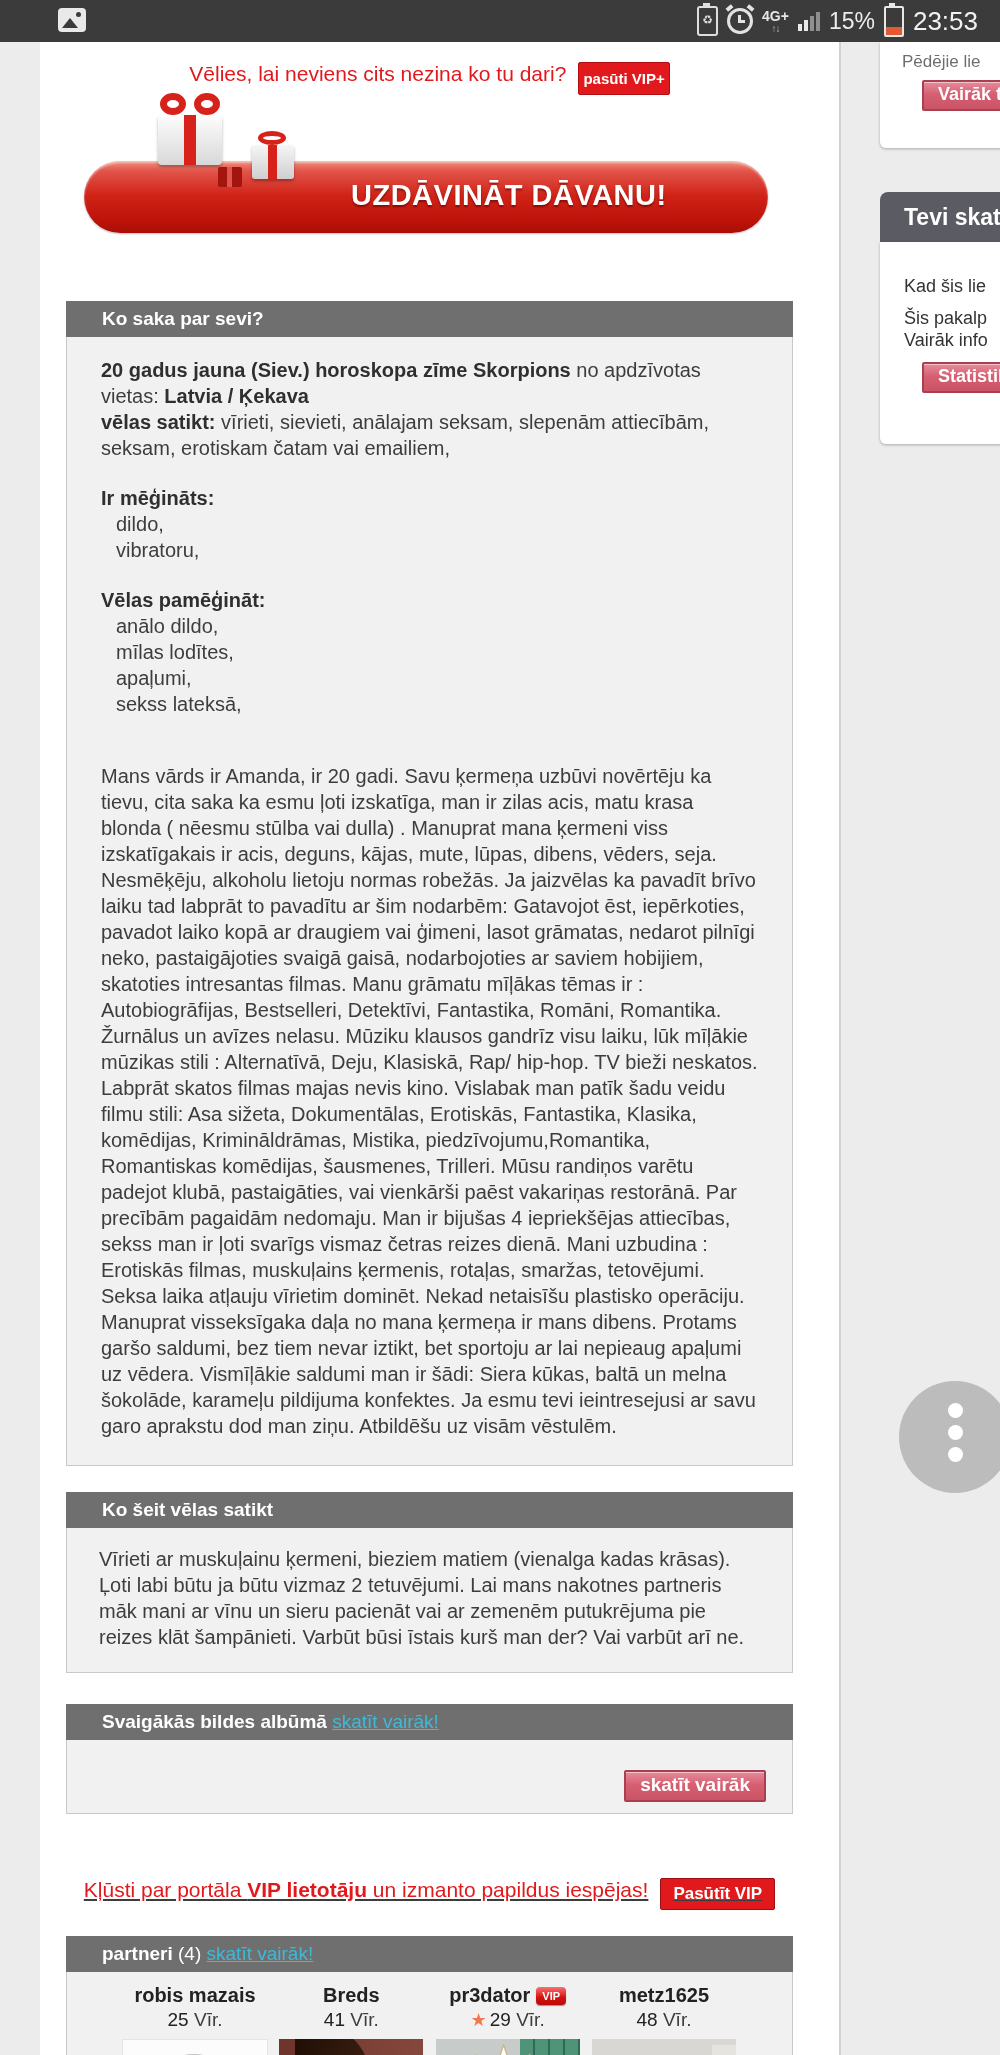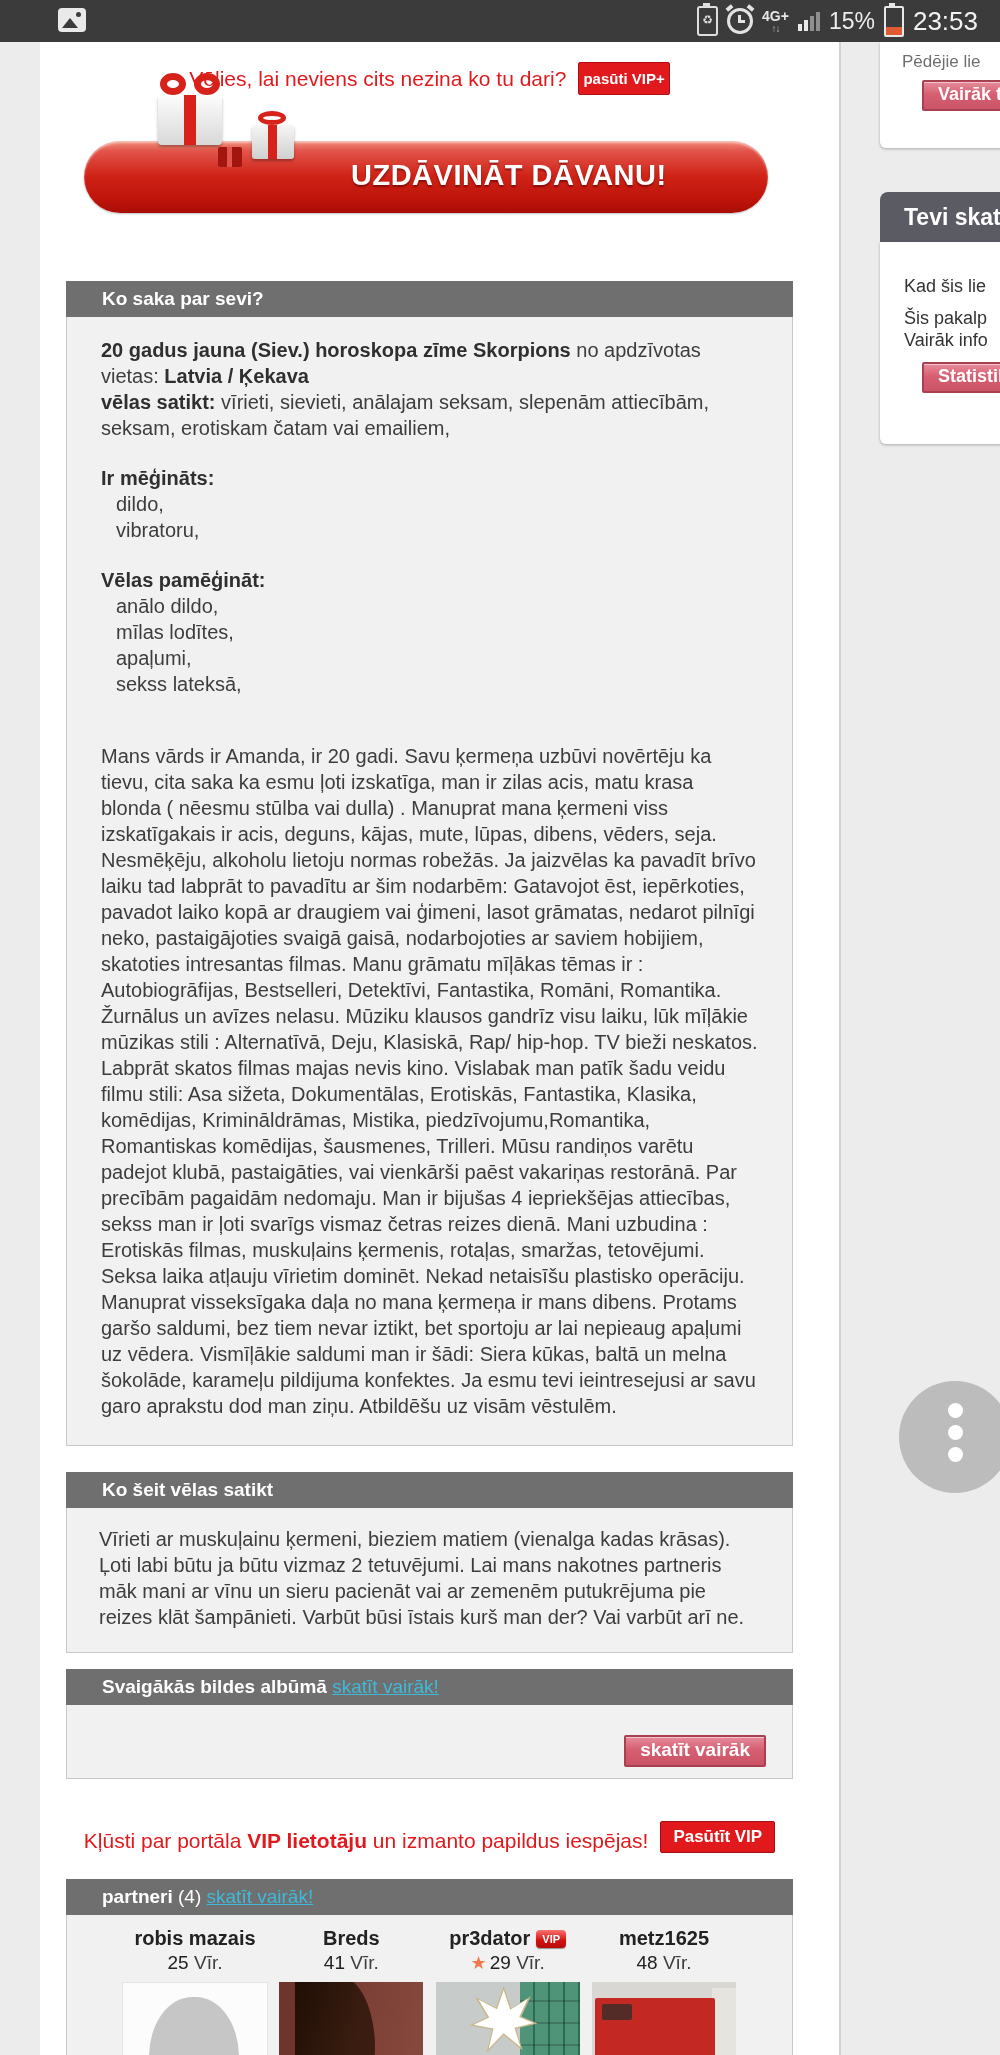--- a/index.html
+++ b/index.html
@@ -30,25 +30,25 @@
   .sb-signal i:nth-child(3),.sb-signal i:nth-child(4){background:#8f8f8f;}
   .sb-pct{color:#ededed;font-size:23px;}
   .sb-batt{width:16px;height:27px;border:2px solid #e8e8e8;border-radius:2px;position:relative;background:#3b3b3b;}
   .sb-batt:before{content:"";position:absolute;left:3px;top:-5px;width:6px;height:3px;background:#e8e8e8;}
   .sb-batt .lvl{position:absolute;left:0;bottom:0;width:100%;height:8px;background:#e05b33;}
   .sb-time{color:#f2f2f2;font-size:26px;}
   
   .main-col{position:absolute;left:40px;top:42px;width:799px;height:2013px;background:#ffffff;border-right:2px solid #d2d2d2;}
   .content{width:727px;margin-left:26px;}
   
-  .promo-row{display:flex;align-items:center;justify-content:center;gap:12px;padding-top:20px;}
+  .promo-row{display:flex;justify-content:center;gap:12px;padding-top:20px;}
   .red-text{color:#e2191c;font-size:21px;}
   .btn-red-sm{background:#e2191c;color:#fff;font-weight:bold;font-size:15px;padding:7px 4px;border-radius:2px;border:1px solid #b20f12;cursor:pointer;}
   
-  .banner-wrap{position:relative;margin-top:46px;height:80px;}
+  .banner-wrap{position:relative;margin-top:66px;height:80px;}
   .banner{position:absolute;left:18px;top:0;width:684px;height:72px;border-radius:36px;
     background:linear-gradient(#f0907c 0%,#e2544a 14%,#d02317 48%,#bd130a 82%,#a90e06 100%);
     box-shadow:inset 0 2px 2px rgba(255,255,255,.45),0 1px 2px rgba(0,0,0,.25);}
   .banner-text{position:absolute;left:285px;top:18px;color:#fff;font-size:29px;font-weight:bold;letter-spacing:.5px;text-shadow:0 2px 2px rgba(90,0,0,.6);}
   .gift-big{position:absolute;left:92px;top:-46px;width:64px;height:50px;background:linear-gradient(#fdfdfd,#d8d8d8);border-radius:4px;box-shadow:0 2px 3px rgba(0,0,0,.3);}
   .gift-big .rib{position:absolute;left:26px;top:0;width:12px;height:100%;background:#d6221a;}
   .gift-big .bowl{position:absolute;left:2px;top:-22px;width:26px;height:22px;border:7px solid #d6221a;border-radius:50%;background:transparent;box-sizing:border-box;}
   .gift-big .bowr{position:absolute;right:2px;top:-22px;width:26px;height:22px;border:7px solid #d6221a;border-radius:50%;box-sizing:border-box;}
   .gift-sm{position:absolute;left:186px;top:-16px;width:42px;height:34px;background:linear-gradient(#f6f6f6,#cfcfcf);border-radius:3px;box-shadow:0 2px 3px rgba(0,0,0,.3);}
   .gift-sm .rib{position:absolute;left:16px;top:0;width:9px;height:100%;background:#d6221a;}
@@ -63,21 +63,21 @@
   .list{padding-left:15px;}
   .gap24{height:24px;}
   .gap46{height:46px;}
   .link{color:#3fb9d8;text-decoration:underline;font-weight:normal;cursor:pointer;}
   .hdr-link{font-size:19px;}
   
   .btn-pink{display:inline-block;background:linear-gradient(#e68b9c,#d66072 45%,#ca5365);border:2px solid #a84050;color:#fff;font-weight:bold;font-size:19px;padding:2px 14px 4px 14px;border-radius:2px;cursor:pointer;box-shadow:inset 0 1px 0 rgba(255,255,255,.5);}
   .photos-box{height:74px;position:relative;}
   .photos-box .btn-pink{position:absolute;right:26px;top:30px;}
   
-  .vip-row{display:flex;align-items:flex-end;justify-content:center;gap:12px;margin-top:42px;}
+  .vip-row{display:flex;align-items:flex-start;justify-content:center;gap:12px;margin-top:64px;text-decoration:underline;}
   .btn-red-md{background:#e2191c;color:#fff;font-weight:bold;font-size:17px;padding:5px 12px;border-radius:2px;border:1px solid #9d0f12;cursor:pointer;}
   
   .partners-box{height:210px;overflow:hidden;}
   .partners-row{display:flex;justify-content:space-between;padding:12px 52px 0 52px;}
   .p-cell{width:152px;display:flex;flex-direction:column;align-items:center;}
   .p-name{font-size:20px;font-weight:bold;color:#222;white-space:nowrap;display:flex;align-items:center;gap:6px;cursor:pointer;}
   .p-age{font-size:19px;margin-top:2px;}
   .p-age .n{font-weight:normal;color:#222;}
   .vip-badge{display:inline-block;background:linear-gradient(#f9726f,#d20f0f 60%,#b80b0b);color:#fff;font-size:11px;font-weight:bold;padding:3px 6px;border-radius:4px;box-shadow:0 1px 1px rgba(0,0,0,.4);}
   .star{color:#f4764d;font-size:18px;margin-right:3px;}
@@ -186,21 +186,21 @@
       <div class="list">sekss lateksā,</div>
       <div class="gap46"></div>
       <div>Mans vārds ir Amanda, ir 20 gadi. Savu ķermeņa uzbūvi novērtēju ka tievu, cita saka ka esmu ļoti izskatīga, man ir zilas acis, matu krasa blonda ( nēesmu stūlba vai dulla) . Manuprat mana ķermeni viss izskatīgakais ir acis, deguns, kājas, mute, lūpas, dibens, vēders, seja. Nesmēķēju, alkoholu lietoju normas robežās. Ja jaizvēlas ka pavadīt brīvo laiku tad labprāt to pavadītu ar šim nodarbēm: Gatavojot ēst, iepērkoties, pavadot laiko kopā ar draugiem vai ģimeni, lasot grāmatas, nedarot pilnīgi neko, pastaigājoties svaigā gaisā, nodarbojoties ar saviem hobijiem, skatoties intresantas filmas. Manu grāmatu mīļākas tēmas ir : Autobiogrāfijas, Bestselleri, Detektīvi, Fantastika, Romāni, Romantika. Žurnālus un avīzes nelasu. Mūziku klausos gandrīz visu laiku, lūk mīļākie mūzikas stili : Alternatīvā, Deju, Klasiskā, Rap/ hip-hop. TV bieži neskatos. Labprāt skatos filmas majas nevis kino. Vislabak man patīk šadu veidu filmu stili: Asa sižeta, Dokumentālas, Erotiskās, Fantastika, Klasika, komēdijas, Krimināldrāmas, Mistika, piedzīvojumu,Romantika, Romantiskas komēdijas, šausmenes, Trilleri. Mūsu randiņos varētu padejot klubā, pastaigāties, vai vienkārši paēst vakariņas restorānā. Par precībām pagaidām nedomaju. Man ir bijušas 4 iepriekšējas attiecības, sekss man ir ļoti svarīgs vismaz četras reizes dienā. Mani uzbudina : Erotiskās filmas, muskuļains ķermenis, rotaļas, smaržas, tetovējumi. Seksa laika atļauju vīrietim dominēt. Nekad netaisīšu plastisko operāciju. Manuprat visseksīgaka daļa no mana ķermeņa ir mans dibens. Protams garšo saldumi, bez tiem nevar iztikt, bet sportoju ar lai nepieaug apaļumi uz vēdera. Vismīļākie saldumi man ir šādi: Siera kūkas, baltā un melna šokolāde, karameļu pildijuma konfektes. Ja esmu tevi ieintresejusi ar savu garo aprakstu dod man ziņu. Atbildēšu uz visām vēstulēm.</div>
     </div>
 
     <div class="sec-header" style="margin-top:26px">Ko šeit vēlas satikt</div>
     <div class="sec-box" style="padding:18px 34px 22px 32px;font-size:20px;line-height:26px;">
       <div>Vīrieti ar muskuļainu ķermeni, bieziem matiem (vienalga kadas krāsas). Ļoti labi būtu ja būtu vizmaz 2 tetuvējumi. Lai mans nakotnes partneris māk mani ar vīnu un sieru pacienāt vai ar zemenēm putukrējuma pie reizes klāt šampānieti. Varbūt būsi īstais kurš man der? Vai varbūt arī ne.</div>
     </div>
 
-    <div class="sec-header" style="margin-top:16px">
+    <div class="sec-header" style="margin-top:31px">
       <span>Svaigākās bildes albūmā</span>
       <span class="link hdr-link">skatīt vairāk!</span>
     </div>
     <div class="sec-box photos-box">
       <span class="btn-pink">skatīt vairāk</span>
     </div>
 
     <div class="vip-row">
       <span class="red-text" style="font-size:21px"><span>Kļūsti par portāla </span><span class="b" style="color:#e2191c">VIP lietotāju</span><span> un izmanto papildus iespējas!</span></span>
       <button class="btn-red-md">Pasūtīt VIP</button>

